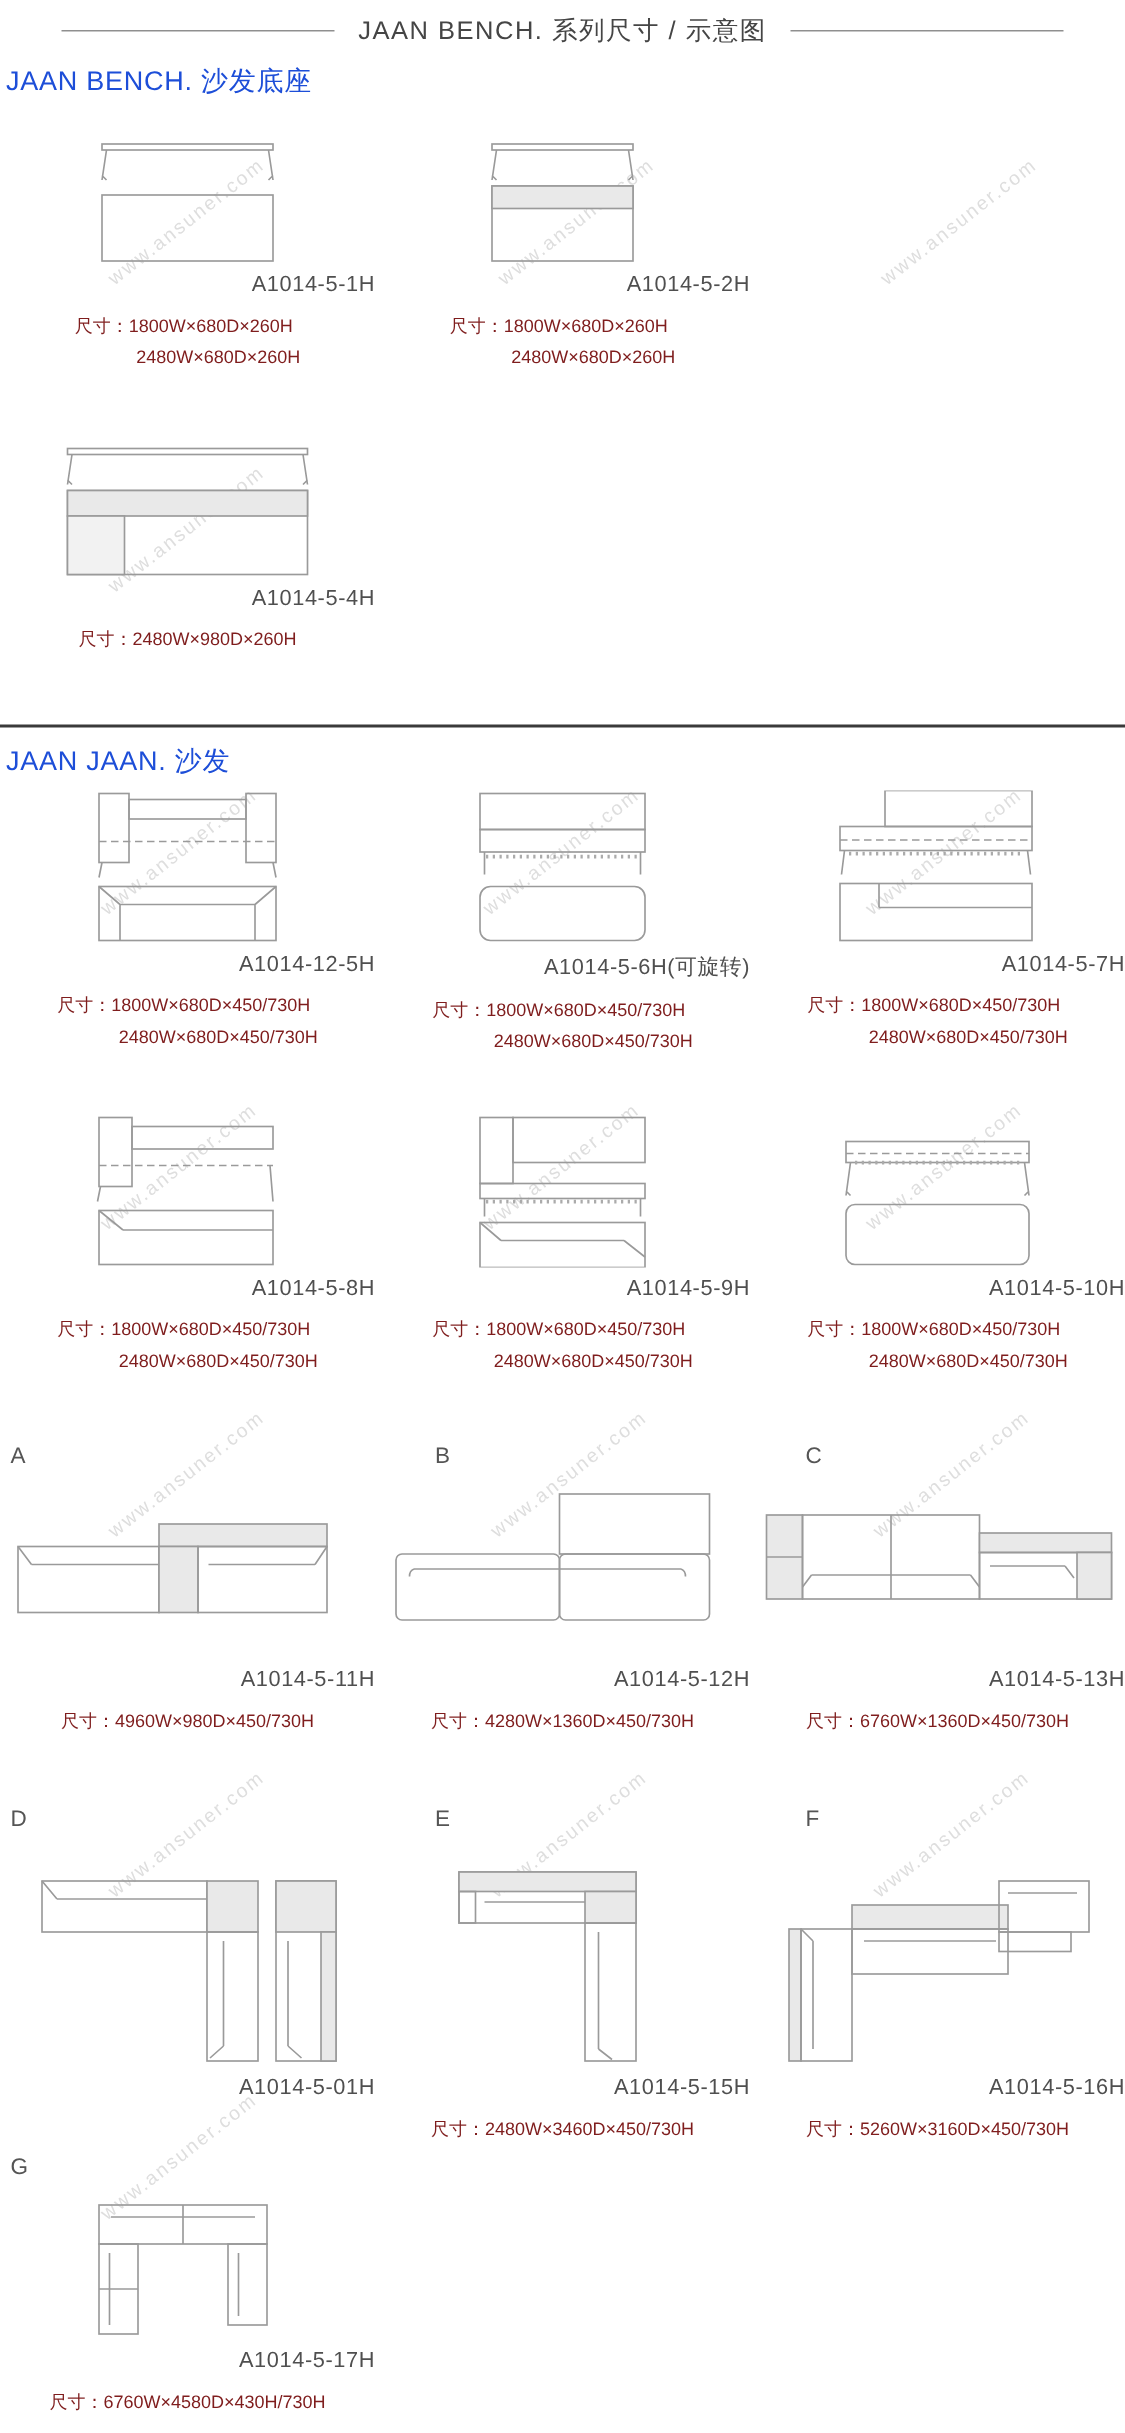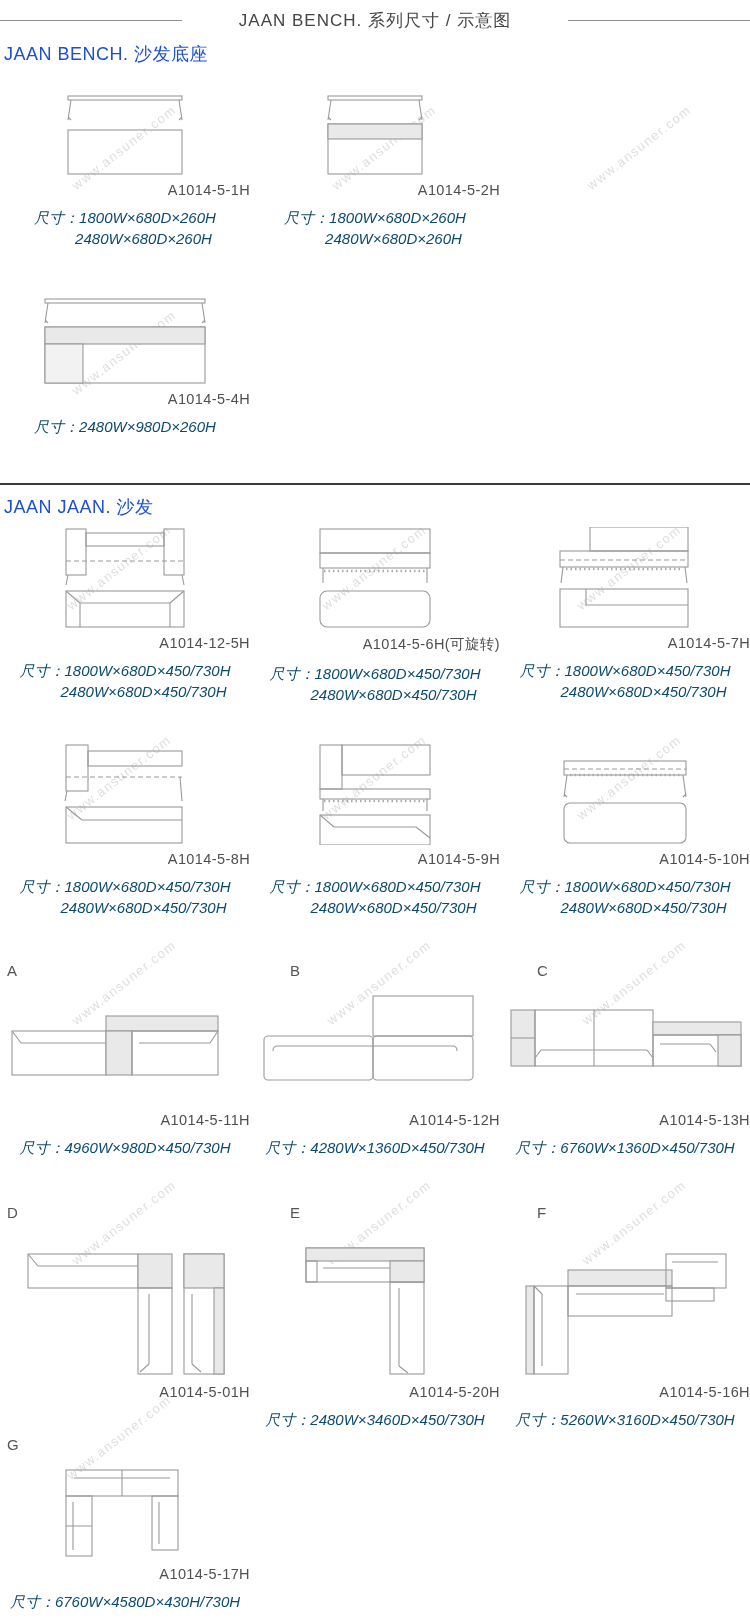--- a/index.html
+++ b/index.html
@@ -1,39 +1,39 @@
 <!DOCTYPE html>
 <html><head>
 <meta charset="utf-8">
 <style>
   html,body{margin:0;padding:0;}
   body{
     width:750px;height:1622px;background:#ffffff;overflow:hidden;position:relative;
     font-family:"Liberation Sans","DejaVu Sans",sans-serif;color:#4f4f4f;
   }
   
-  .titlebar{display:flex;align-items:center;justify-content:space-between;margin-top:8px;height:24px;gap:16px;}
+  .titlebar{display:flex;align-items:center;justify-content:center;margin-top:8px;height:24px;gap:16px;}
   .titlebar .rule{height:0;border-top:1px solid #8f8f8f;width:182px;}
   .title{font-size:17px;color:#454545;letter-spacing:1px;white-space:nowrap;}
   .sec-header{font-size:18px;color:#1d4ed8;margin:10px 0 0 4px;letter-spacing:.5px;}
   .divider{border-top:2px solid #3a3a3a;margin-top:46px;width:100%;}
   
   .row{display:flex;align-items:flex-start;}
   .cell{width:250px;position:relative;}
   .draw{display:flex;justify-content:center;align-items:flex-end;}
   #s1r1{margin-top:22px;} #s1r1 .draw{height:88px;}
   #s1r2{margin-top:44px;} #s1r2 .draw{height:92px;}
   #s2r1{margin-top:6px;}  #s2r1 .draw{height:104px;}
   #s2r2{margin-top:36px;} #s2r2 .draw{height:104px;}
   #rabc{margin-top:44px;} #rabc .draw{height:102px;}
   #rabc .model{margin-top:26px;}
   #rdef{margin-top:46px;} #rdef .draw{height:152px;}
   #rg{margin-top:6px;}    #rg .draw{height:102px;}
   .model{text-align:right;font-size:14.5px;color:#4f4f4f;margin-top:6px;letter-spacing:.4px;}
-  .dims{width:fit-content;margin:9px auto 0;font-size:15px;color:#0c4a6e;font-style:italic;}
+  .dims{width:fit-content;margin:9px auto 0;font-size:12px;color:#7f1d1d;}
   .dims .l{line-height:21px;white-space:nowrap;text-align:left;}
   .dims .l2{padding-left:41px;}
   .letter{font-size:15px;color:#555;height:22px;text-align:left;}
   .l-c1{padding-left:7px;}.l-c2{padding-left:40px;}.l-c3{padding-left:37px;}
   
   svg{display:block;}
   .ln{stroke:#9a9a9a;fill:none;stroke-width:1.1;}
   .shade{fill:#e9e9e9;stroke:#9a9a9a;stroke-width:1.1;}
   .shade2{fill:#f2f2f2;stroke:#9a9a9a;stroke-width:1.1;}
   .dash{stroke:#9a9a9a;fill:none;stroke-width:1;stroke-dasharray:5 3;}
@@ -328,21 +328,21 @@
       <svg width="215" height="150" viewBox="0 0 215 150">
         <rect class="ln" x="38" y="20" width="118" height="34"></rect>
         <rect class="shade" x="38" y="20" width="118" height="13"></rect>
         <rect class="ln" x="38" y="33" width="11" height="21"></rect>
         <path class="ln" d="M55 40 H122"></path>
         <rect class="shade" x="122" y="33" width="34" height="21"></rect>
         <rect class="ln" x="122" y="54" width="34" height="92"></rect>
         <path class="ln" d="M131 60 V138 M131 138 L140 145"></path>
       </svg>
     </div>
-    <div class="model">A1014-5-20H</div>
+    <div class="model">A1014-5-15H</div>
     <div class="dims">
       <div class="l">尺寸：2480W×3460D×450/730H</div>
     </div>
   </div>
 
   <div class="cell">
     <div class="letter l-c3">F</div>
     <div class="draw">
       <svg width="215" height="150" viewBox="0 0 215 150">
         <rect class="shade" x="8" y="58" width="8" height="88"></rect>

